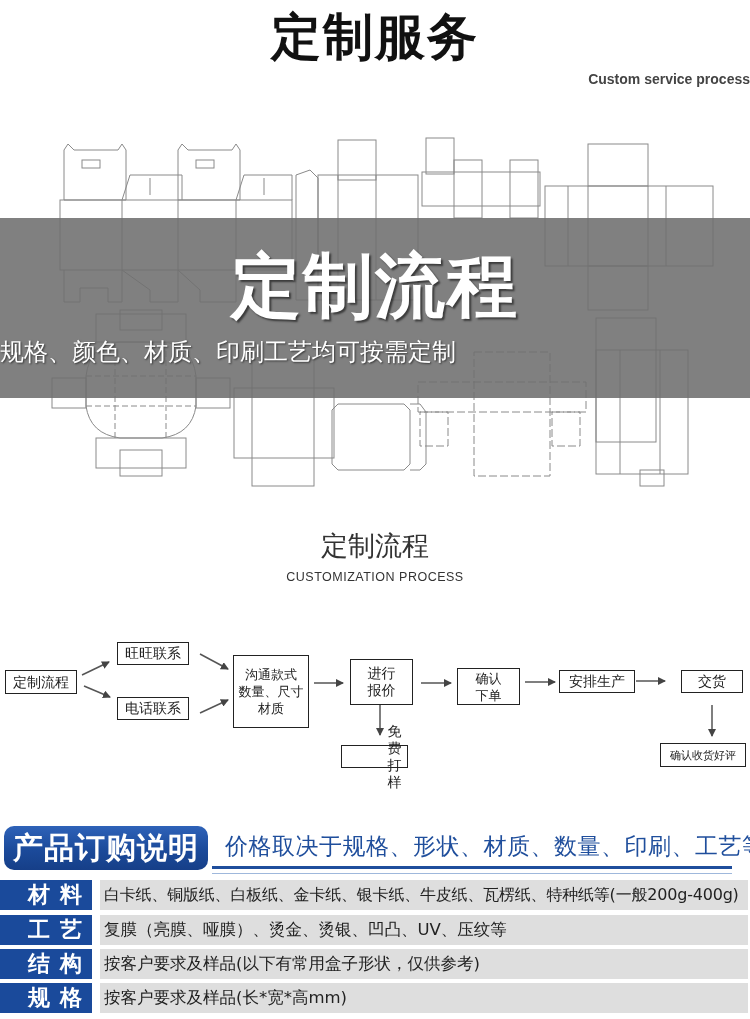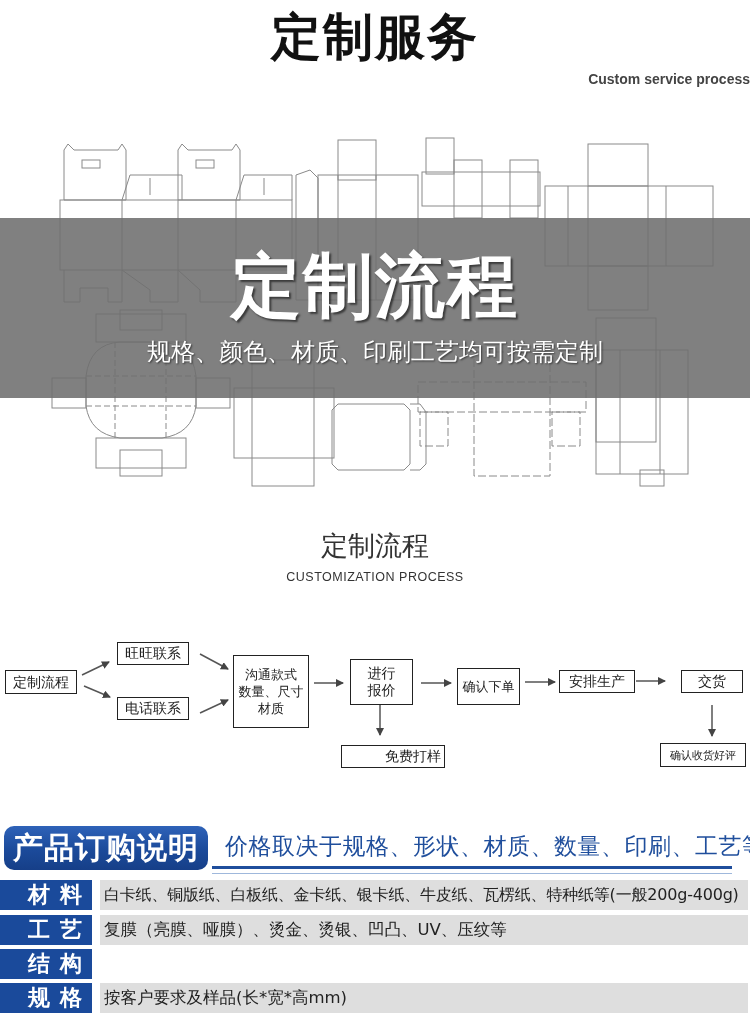--- a/index.html
+++ b/index.html
@@ -22,21 +22,21 @@
   .gray-band {
     position: absolute; left: 0; top: 218px; width: 750px; height: 180px;
     background: rgba(110,110,110,0.88);
   }
   .band-title {
     position: absolute; left: 0; top: 244px; width: 750px; text-align: center;
     font-size: 70px; font-weight: bold; color: #ffffff; letter-spacing: 2px; line-height: 84px;
     text-shadow: 2px 2px 2px rgba(0,0,0,0.55);
   }
   .band-sub {
-    position: absolute; left: 0; top: 336px; width: 750px; text-align: center;
+    position: absolute; left: 0; top: 336px; width: 750px; text-align: left;
     font-size: 24px; color: #ffffff; line-height: 32px;
     text-shadow: 1px 1px 2px rgba(0,0,0,0.6);
   }
 
   
   .flow-title {
     position: absolute; left: 0; top: 528px; width: 750px; text-align: center;
     font-size: 27px; color: #333; line-height: 36px;
   }
   .flow-subtitle {
@@ -191,24 +191,24 @@
 </div>
 <div class="fbox" style="left:233px;top:655px;width:76px;height:73px;flex-direction:column;font-size:13px;">
   <span>沟通款式</span>
   <span>数量、尺寸</span>
   <span>材质</span>
 </div>
 <div class="fbox" style="left:350px;top:659px;width:63px;height:46px;flex-direction:column;">
   <span>进行</span>
   <span>报价</span>
 </div>
-<div class="fbox" style="left:341px;top:745px;width:104px;height:23px;padding-left:40px;">
+<div class="fbox" style="left:341px;top:745px;width:67px;height:23px;padding-left:40px;">
   <span>免费打样</span>
 </div>
-<div class="fbox" style="left:457px;top:668px;width:63px;height:37px;flex-direction:row;font-size:13px;">
+<div class="fbox" style="left:457px;top:668px;width:63px;height:37px;flex-direction:column;font-size:13px;">
   <span>确认</span>
   <span>下单</span>
 </div>
 <div class="fbox" style="left:559px;top:670px;width:76px;height:23px;">
   <span>安排生产</span>
 </div>
 <div class="fbox" style="left:681px;top:670px;width:62px;height:23px;">
   <span>交货</span>
 </div>
 <div class="fbox" style="left:660px;top:743px;width:86px;height:24px;font-size:11px;text-align:center;">
@@ -223,17 +223,18 @@
 <div class="spec-row" style="top:880px;">
   <div class="spec-label">材料</div>
   <div class="spec-value" style="font-size:16px;letter-spacing:-0.2px;">白卡纸、铜版纸、白板纸、金卡纸、银卡纸、牛皮纸、瓦楞纸、特种纸等(一般200g-400g)</div>
 </div>
 <div class="spec-row" style="top:915px;">
   <div class="spec-label">工艺</div>
   <div class="spec-value">复膜（亮膜、哑膜）、烫金、烫银、凹凸、UV、压纹等</div>
 </div>
 <div class="spec-row" style="top:949px;">
   <div class="spec-label">结构</div>
+  <div class="spec-value">按客户要求及样品(以下有常用盒子形状，仅供参考)</div>
 </div>
 <div class="spec-row" style="top:983px;">
   <div class="spec-label">规格</div>
   <div class="spec-value">按客户要求及样品(长*宽*高mm)</div>
 </div>
 
 </body></html>

